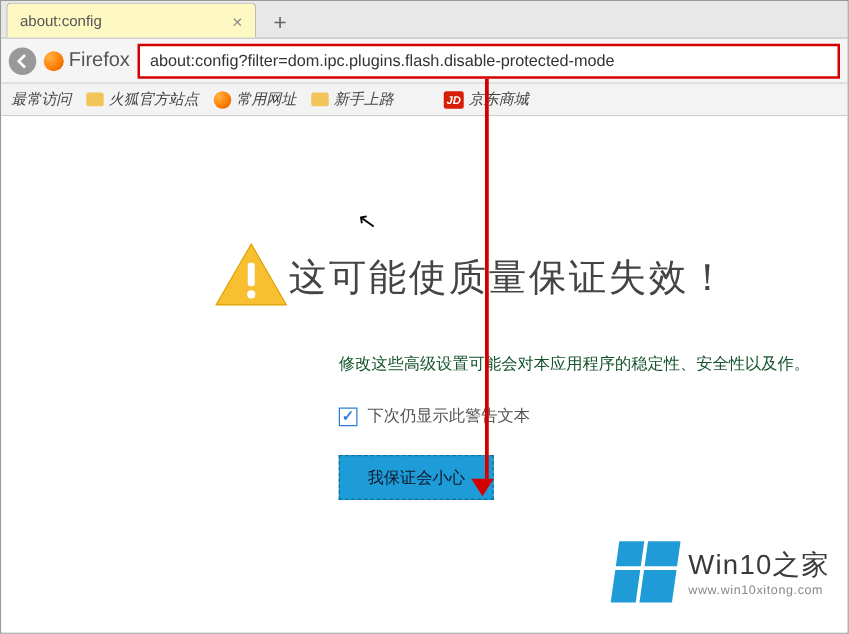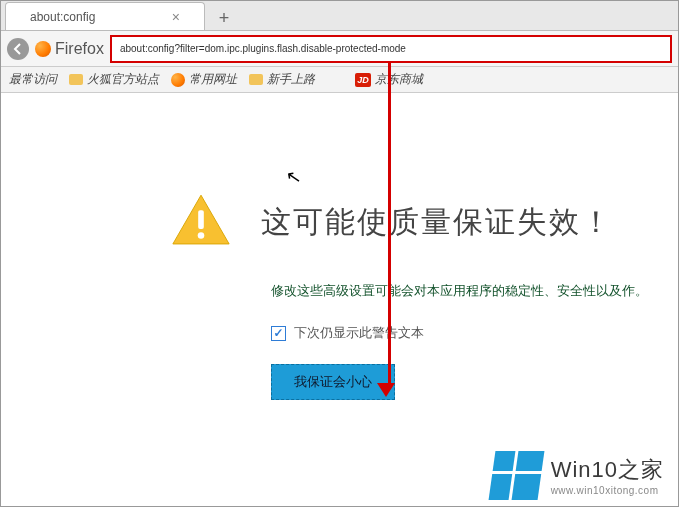--- a/index.html
+++ b/index.html
@@ -19,25 +19,25 @@
     align-items: flex-end;
     background: #e8e8e8;
     height: 30px;
     padding-left: 4px;
     border-bottom: 1px solid #bbb;
   }
   .tab {
     display: flex;
     align-items: center;
     gap: 6px;
-    background: #ffffff;
+    background: #fef9c3;
     border: 1px solid #bbb;
     border-bottom: none;
     border-radius: 4px 4px 0 0;
-    padding: 5px 24px;
+    padding: 5px 10px;
     min-width: 200px;
     position: relative;
     height: 28px;
   }
   .tab-title { flex: 1; color: #555; font-size: 12px; }
   .tab-close { color: #888; font-size: 14px; cursor: pointer; }
   .new-tab {
     width: 26px; height: 24px;
     display: flex; align-items: center; justify-content: center;
     color: #666; font-size: 18px; margin-left: 6px;
@@ -66,21 +66,21 @@
   }
   .ff-icon {
     width: 16px; height: 16px; border-radius: 50%;
     background: radial-gradient(circle at 30% 30%, #ffb347, #ff7b00 60%, #d45500);
   }
   .url-box {
     flex: 1;
     border: 2px solid #d40000;
     background: #fff;
     padding: 4px 8px;
-    font-size: 10px;
+    font-size: 13px;
     color: #333;
     height: 28px;
     display: flex; align-items: center;
   }
   
   .bookmarks {
     display: flex; align-items: center;
     gap: 12px;
     background: #f3f3f3;
     border-bottom: 1px solid #ccc;
@@ -111,21 +111,20 @@
   
   .content {
     position: relative;
     padding: 100px 0 0 170px;
     background: #fff;
     height: calc(507px - 30px - 36px - 26px);
   }
   .warning-row {
     display: flex;
     align-items: center;
-    gap: 30px;
   }
   .warn-icon svg { width: 60px; height: 55px; }
   .warn-title {
     font-size: 30px;
     color: #444;
     font-weight: 400;
     letter-spacing: 2px;
   }
   .warn-desc {
     margin-top: 28px;
@@ -181,21 +180,21 @@
   .cursor {
     position: absolute;
     left: 285px; top: 165px;
     font-size: 18px; color: #000;
     transform: rotate(-10deg);
     pointer-events: none;
   }
   
   .watermark {
     position: absolute;
-    right: 14px; bottom: 6px;
+    right: 14px; bottom: 24px;
     display: flex; align-items: center; gap: 10px;
   }
   .win-logo {
     display: grid;
     grid-template-columns: 20px 26px;
     grid-template-rows: 20px 26px;
     gap: 3px;
     transform: skewX(-8deg);
   }
   .win-logo span { background: #1f9cd8; }

